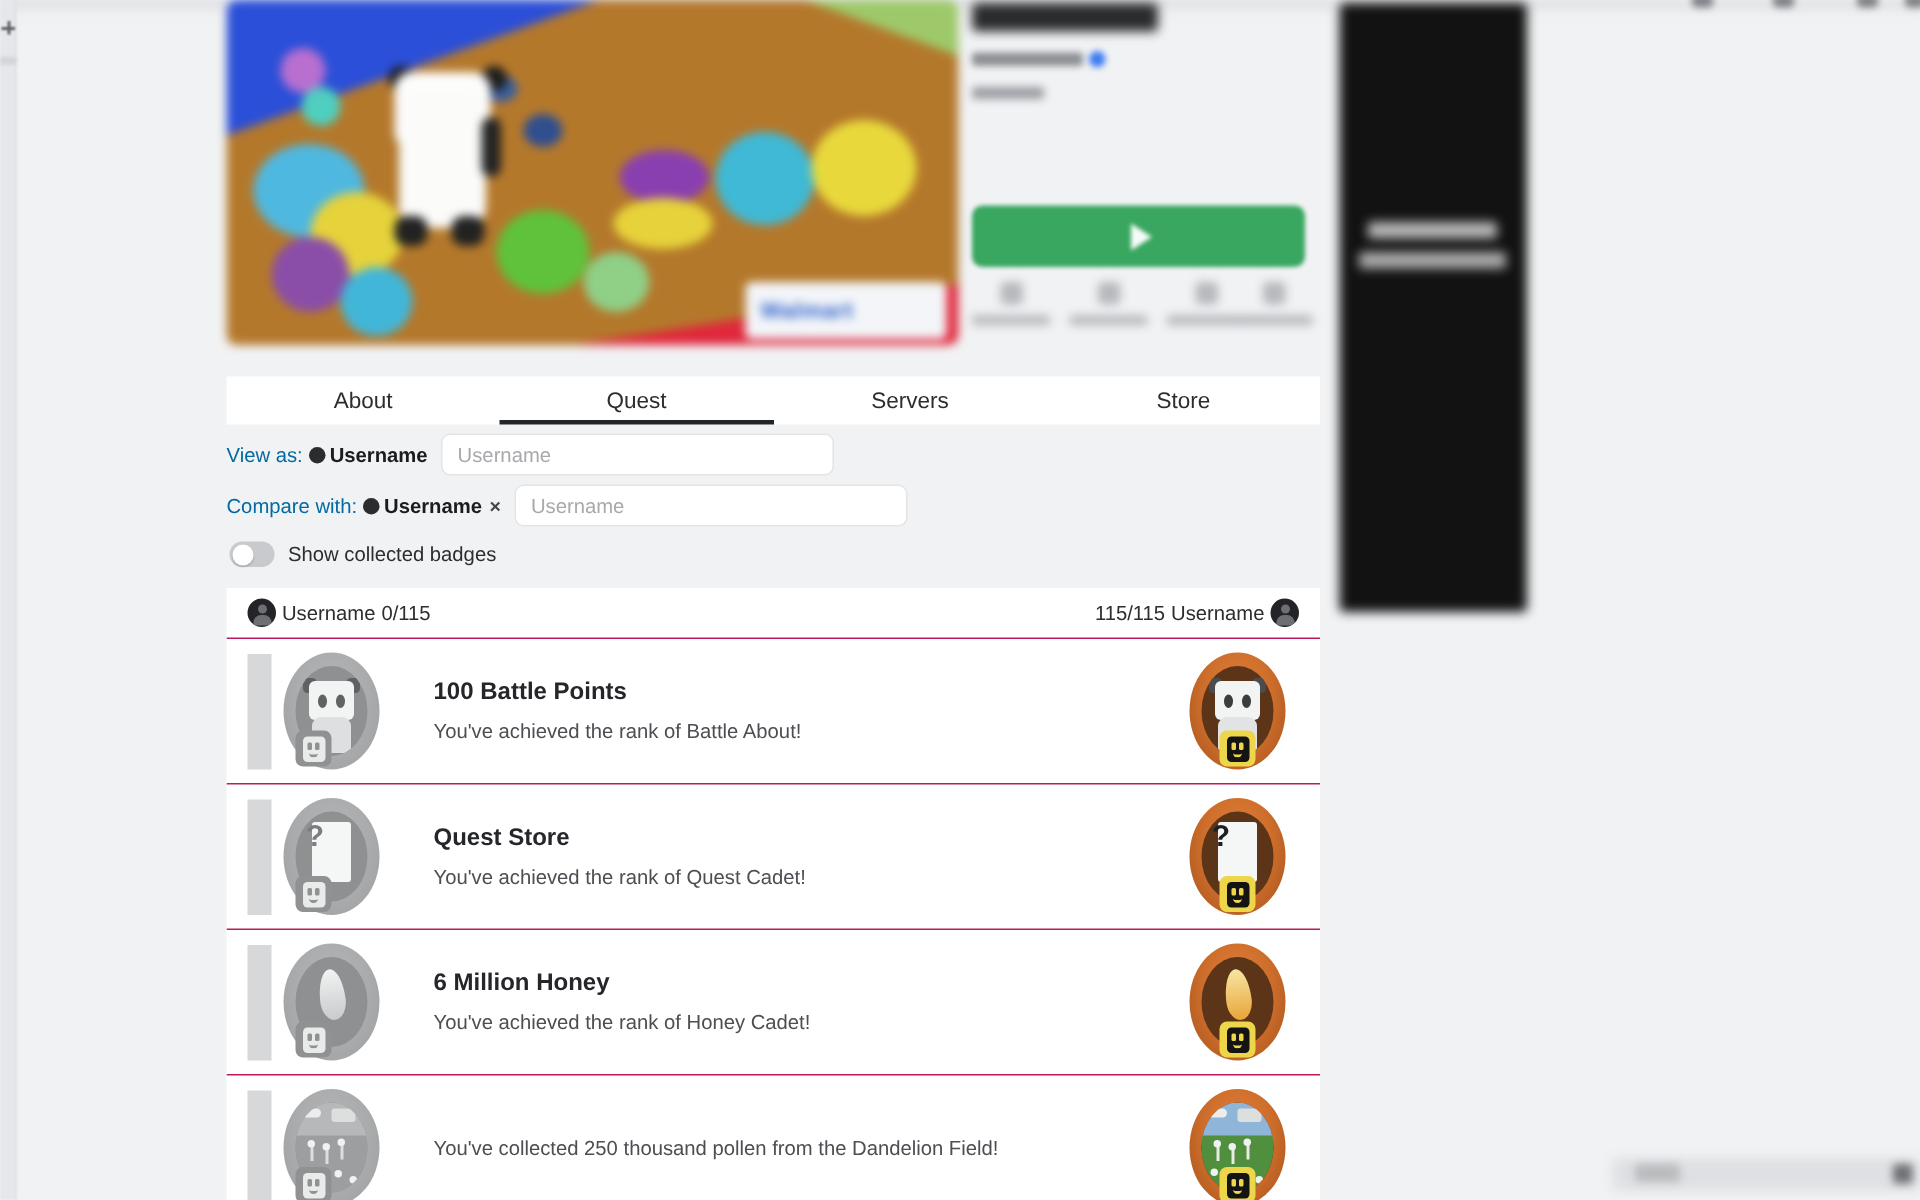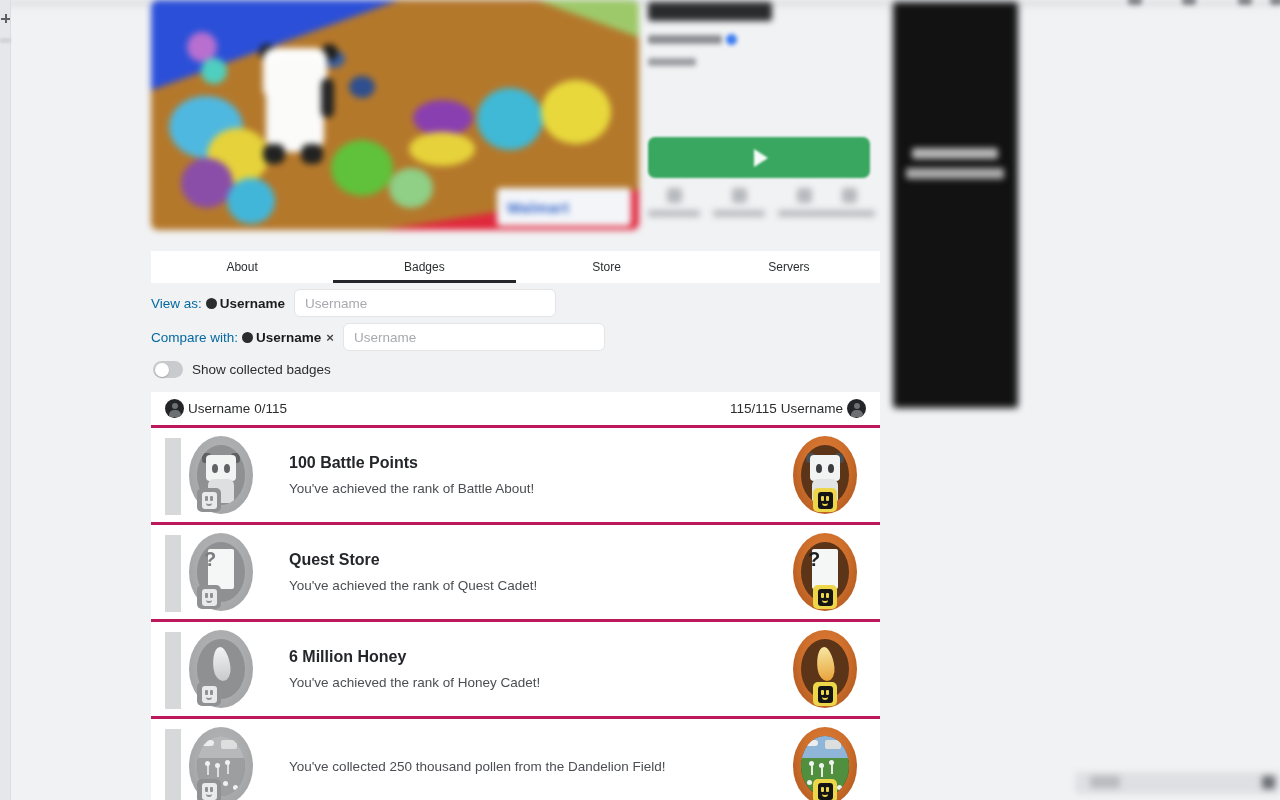--- a/index.html
+++ b/index.html
@@ -153,21 +153,21 @@
     background: #acacac; border-radius: 2px; filter: blur(3.4px);
   }
 
   
   .tabs {
     position: absolute; left: 151px; top: 251px; width: 729px; height: 32px;
     background: #ffffff; display: flex;
   }
   .tab {
     flex: 1; display: flex; align-items: center; justify-content: center;
-    font-size: 12px; color: #2b2d2f; cursor: pointer; position: relative;
+    font-size: 15px; color: #2b2d2f; cursor: pointer; position: relative;
     height: 32px;
   }
   .tab.active { font-weight: 400; }
   .tab.active:after {
     content: ""; position: absolute; left: 0; right: 0; bottom: 0;
     height: 2.6px; background: #232528;
   }
 
   
   .filters { position: absolute; left: 151px; top: 288px; width: 729px; }
@@ -229,21 +229,21 @@
     width: 6px; height: 6px; border-radius: 50%; background: #6d6f73;
   }
   .head-av:after {
     content: ""; position: absolute; left: 3.5px; top: 11px;
     width: 12px; height: 7px; border-radius: 5px 5px 0 0; background: #6d6f73;
   }
   .head-txt { font-size: 13.5px; color: #2b2d2f; white-space: nowrap; }
 
   .badge-row {
     display: flex; align-items: center; height: 97px;
-    border-top: 3px solid #be185d; position: relative;
+    border-top: 1px solid #be185d; position: relative;
   }
   .badge-row:first-of-type { border-top: none; }
   .rowbar {
     position: absolute; left: 14px; top: 10px; width: 16px; height: 77px;
     background: #d6d8da;
   }
   .b-left { width: 92px; display: flex; justify-content: center; flex: none; margin-left: 24px; }
   .b-text { flex: 1; padding-left: 22px; }
   .b-title { font-size: 16px; font-weight: 700; color: #24262a; margin-bottom: 9px; }
   .b-desc { font-size: 13.5px; color: #4b4e52; }
@@ -447,27 +447,27 @@
 
   <div class="ad-panel"></div>
   <div class="ad-line1"></div>
   <div class="ad-line2"></div>
 
   <div class="tabs">
     <div class="tab">
       <span>About</span>
     </div>
     <div class="tab active">
-      <span>Badges</span>
+      <span>Quest</span>
+    </div>
+    <div class="tab">
+      <span>Servers</span>
     </div>
     <div class="tab">
       <span>Store</span>
-    </div>
-    <div class="tab">
-      <span>Servers</span>
     </div>
   </div>
 
   <div class="filters">
     <div class="f-row">
       <span class="f-label">View as:</span>
       <span class="user-chip">
         <span class="chip-av"></span>
         <span>Username</span>
       </span>

